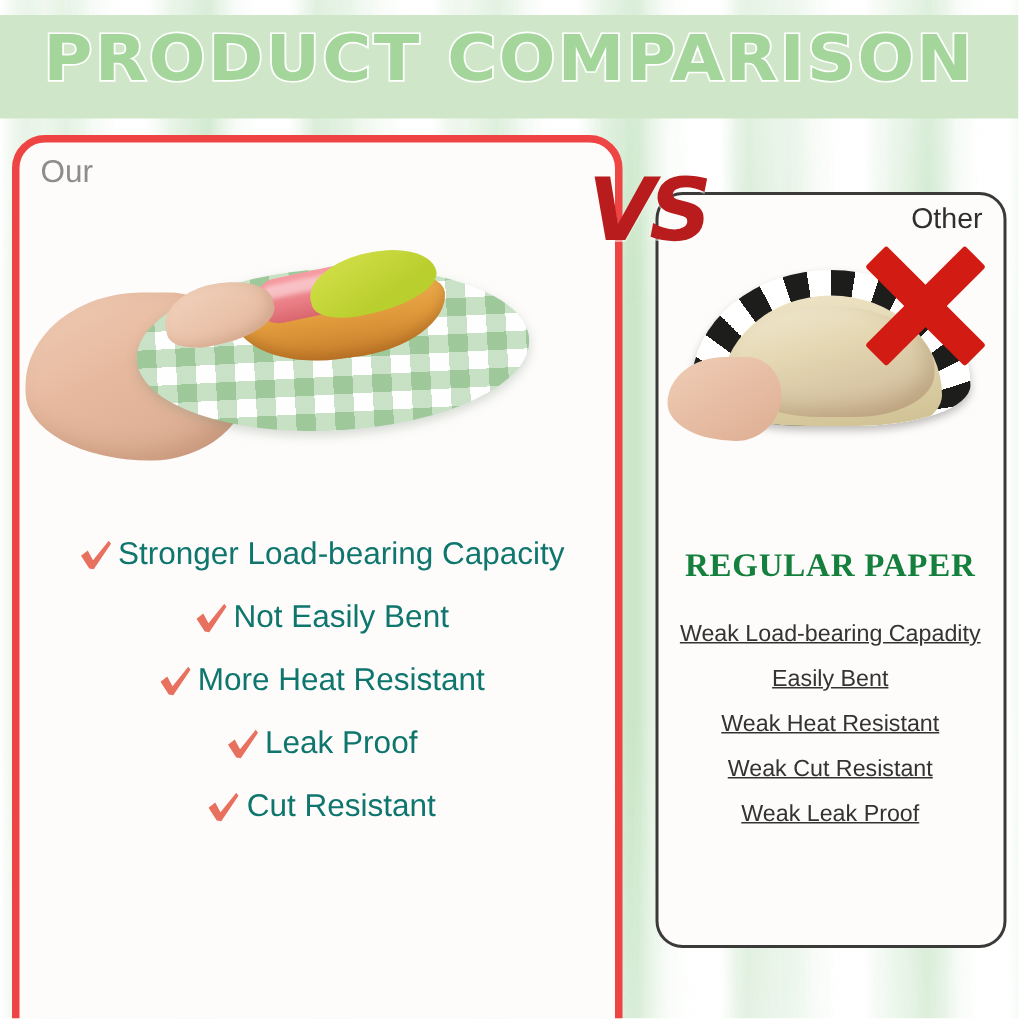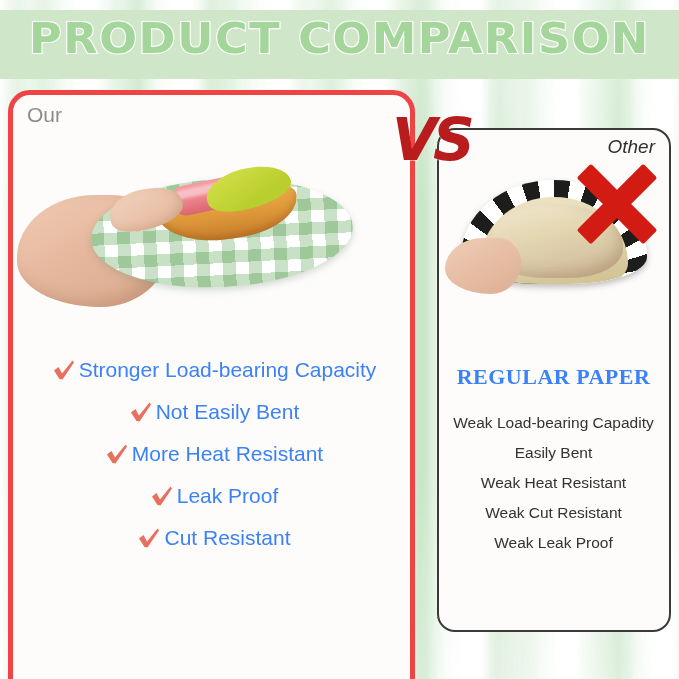--- a/index.html
+++ b/index.html
@@ -116,21 +116,20 @@
   .tag-our {
     left: 14px;
     top: 8px;
     color: #8d8d8d;
   }
   .tag-other {
     right: 14px;
     top: 6px;
     color: #2f2f2e;
     font-size: 19px;
-    font-style: italic;
   }
 
   
   .vs-badge {
     position: absolute;
     left: 392px;
     top: 106px;
     font-family: "DejaVu Sans", sans-serif;
     font-weight: 700;
     font-style: italic;
@@ -326,21 +325,21 @@
   }
   .heading-other {
     position: absolute;
     left: 0;
     top: 234px;
     width: 229px;
     text-align: center;
     font-family: "Liberation Serif", serif;
     font-weight: 700;
     font-size: 22px;
-    color: #3b82f6;
+    color: #15803d;
     letter-spacing: 0.5px;
   }
 
   
   .list-our {
     position: absolute;
     left: 0;
     top: 262px;
     width: 401px;
   }
@@ -353,40 +352,41 @@
   }
   .check-icon {
     flex: 0 0 auto;
     width: 26px;
     height: 26px;
     margin-right: 2px;
   }
   .feat-label {
     font-family: "Liberation Sans", sans-serif;
     font-size: 21px;
-    color: #3b82f6;
+    color: #0f766e;
     white-space: nowrap;
   }
 
   .list-other {
     position: absolute;
     left: 0;
     top: 284px;
     width: 229px;
   }
   .con-row {
     text-align: center;
     margin-bottom: 12px;
     padding: 0 4px;
   }
   .con-label {
     font-family: "Liberation Sans", sans-serif;
     font-size: 15.5px;
     color: #333331;
     white-space: nowrap;
+    text-decoration: underline;
   }
 </style>
 </head>
 <body>
 
 <div id="page">
 
   <div class="bg-texture"></div>
 
   <div class="header-band"></div>

